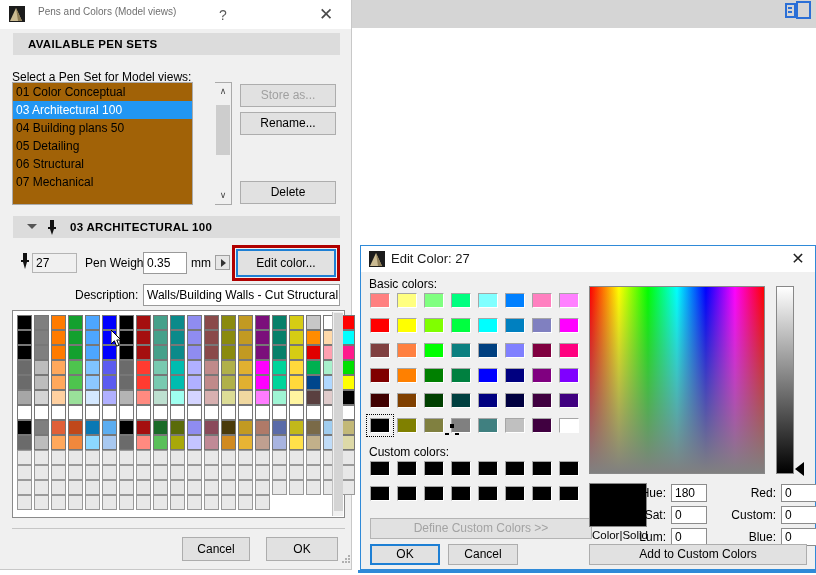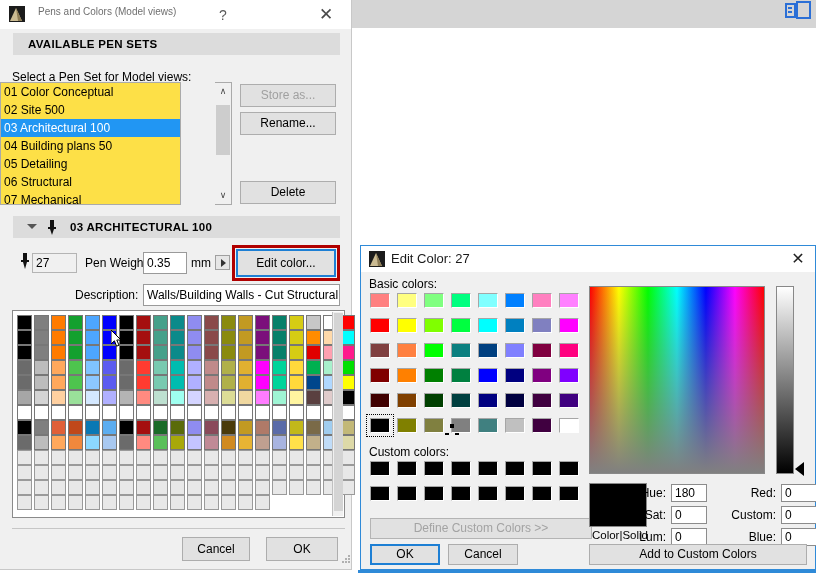--- a/index.html
+++ b/index.html
@@ -32,22 +32,22 @@
 
   .section-header{
     position:absolute;background:#dcdcdc;height:22px;line-height:22px;
     font-weight:bold;font-size:11.5px;color:#000;letter-spacing:.3px;
   }
   #avail-header{left:13px;top:33px;width:327px;padding-left:15px;box-sizing:border-box;}
 
   #select-label{position:absolute;left:12px;top:70px;font-size:12px;}
 
   #penset-list{
-    position:absolute;left:0;top:82px;width:181px;height:123px;
-    background:#fde047;border:1px solid #aaa;box-sizing:border-box;overflow:hidden;
+    position:absolute;left:12px;top:82px;width:181px;height:123px;
+    background:#a16207;border:1px solid #aaa;box-sizing:border-box;overflow:hidden;
   }
   .penset-item{height:18px;line-height:18px;padding-left:3px;font-size:12px;white-space:nowrap;cursor:default;}
   .penset-item.sel{background:#2196f3;color:#fff;}
 
   #list-scroll{
     position:absolute;left:215px;top:82px;width:17px;height:123px;
     background:#f0f0f0;border:1px solid #aaa;border-left:none;box-sizing:border-box;
   }
   #sb-up,#sb-down{position:absolute;left:0;width:16px;height:17px;text-align:center;font-size:9px;color:#444;line-height:17px;cursor:default;}
   #sb-up{top:0;}
@@ -222,21 +222,20 @@
     <div id="pens-help">?</div>
     <div id="pens-close">✕</div>
   </div>
 
   <div class="section-header" id="avail-header">AVAILABLE PEN SETS</div>
 
   <div id="select-label">Select a Pen Set for Model views:</div>
 
   <div id="penset-list">
       <div class="penset-item">01 Color Conceptual</div>
-      <div class="penset-item">02 Site 500</div>
       <div class="penset-item sel">03 Architectural 100</div>
       <div class="penset-item">04 Building plans 50</div>
       <div class="penset-item">05 Detailing</div>
       <div class="penset-item">06 Structural</div>
       <div class="penset-item">07 Mechanical</div>
     </div>
 
   <div id="list-scroll">
     <div id="sb-up">∧</div>
     <div id="sb-thumb"></div>

